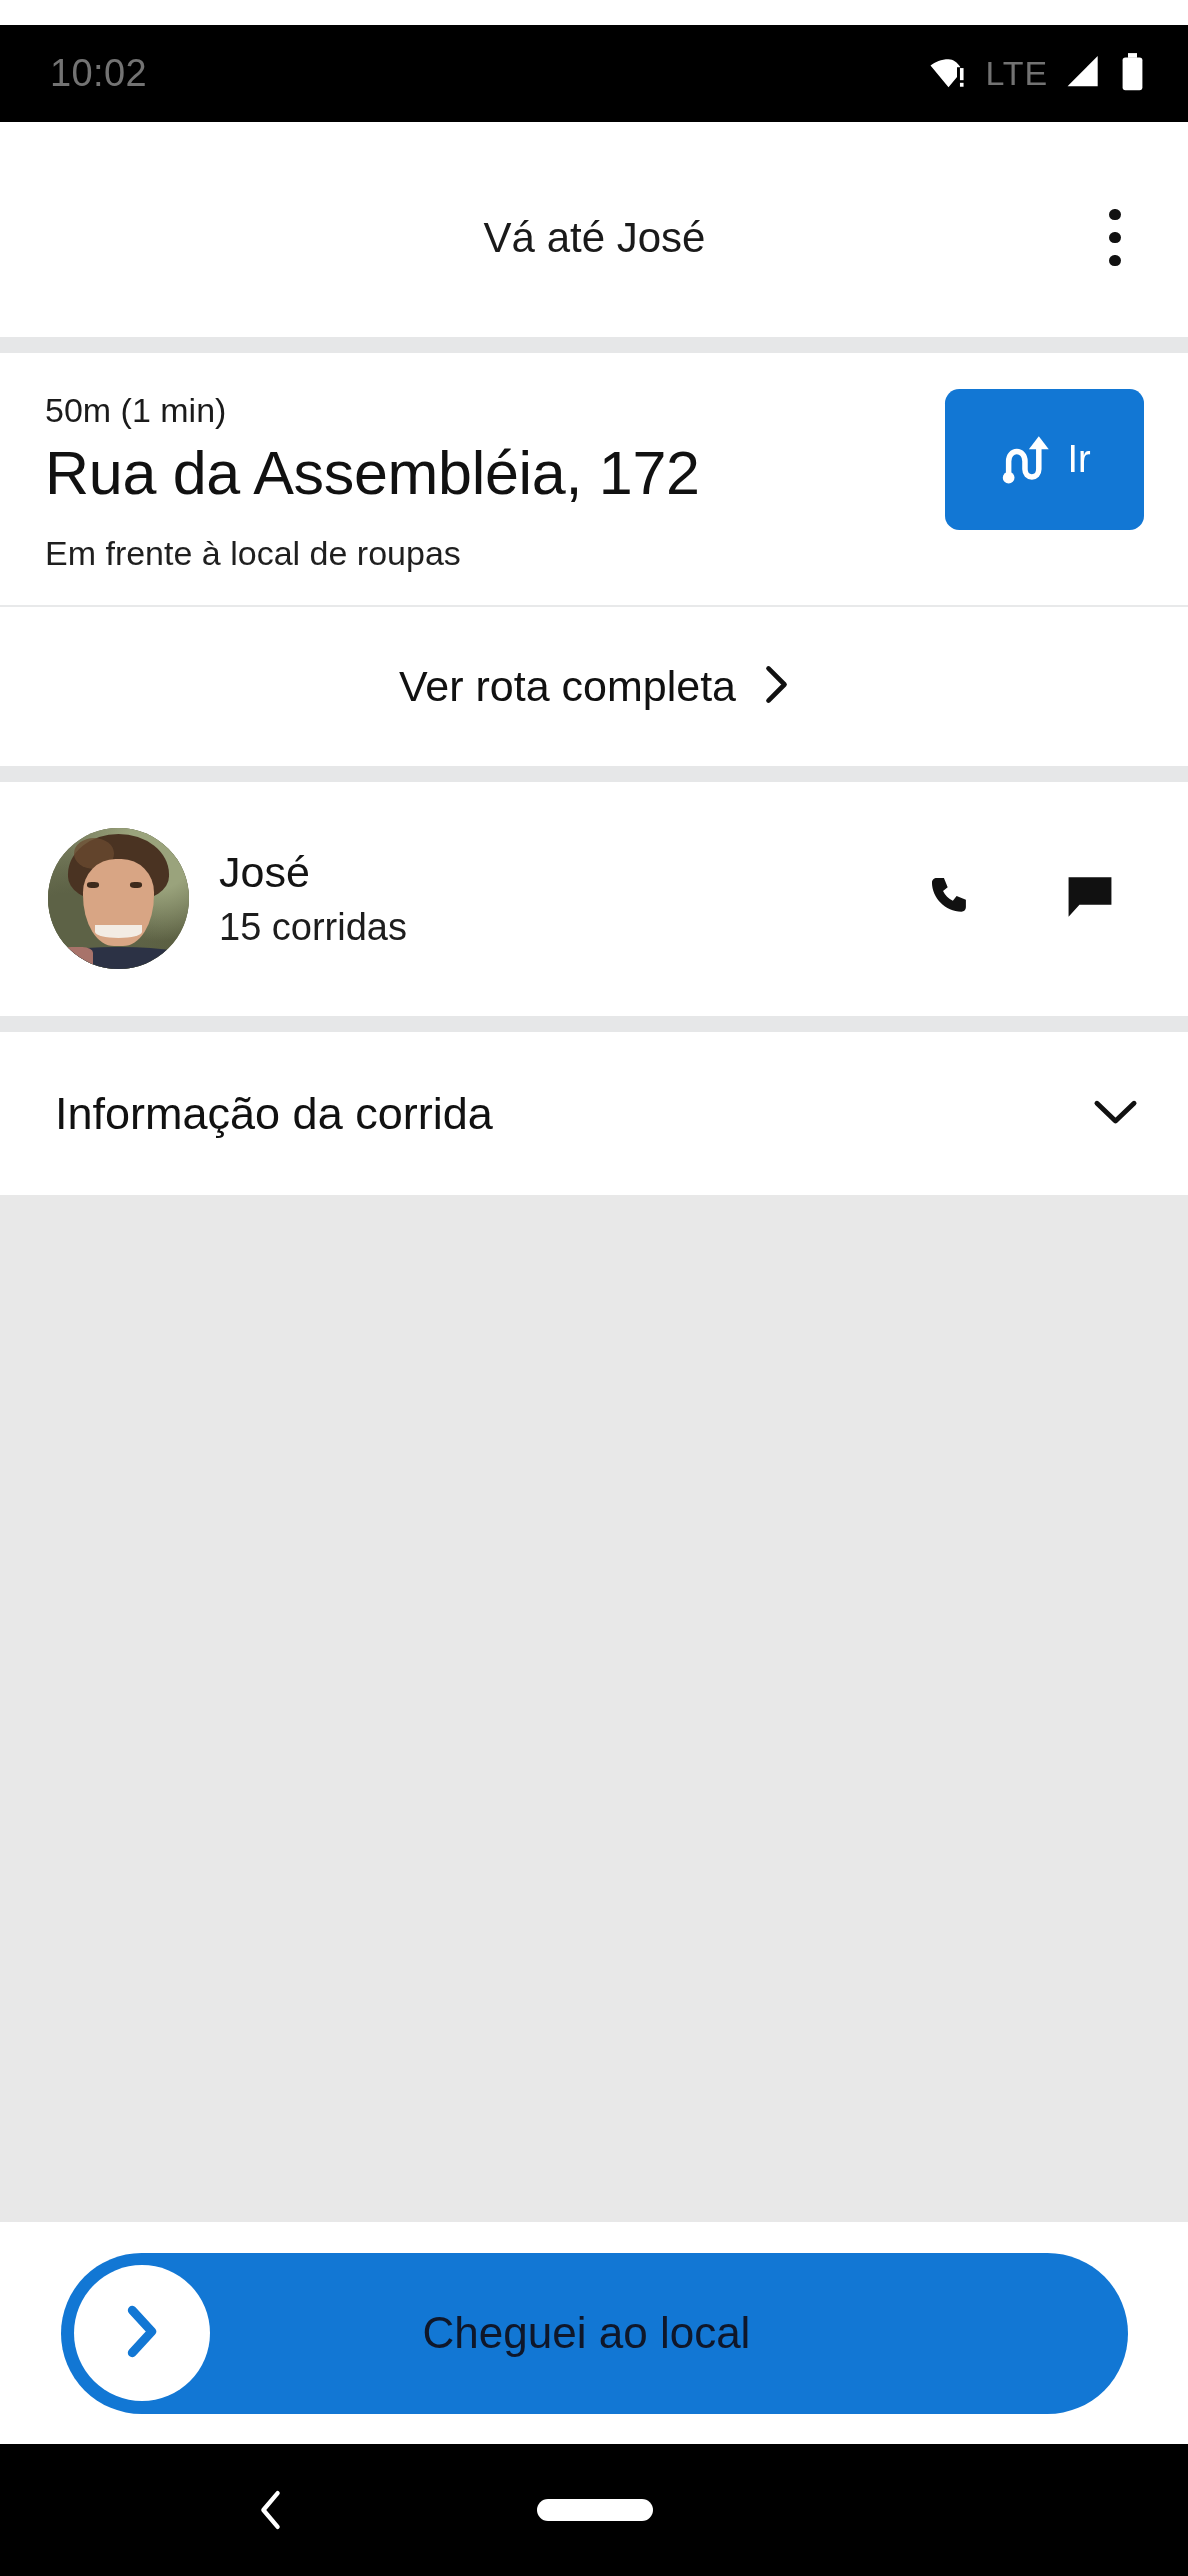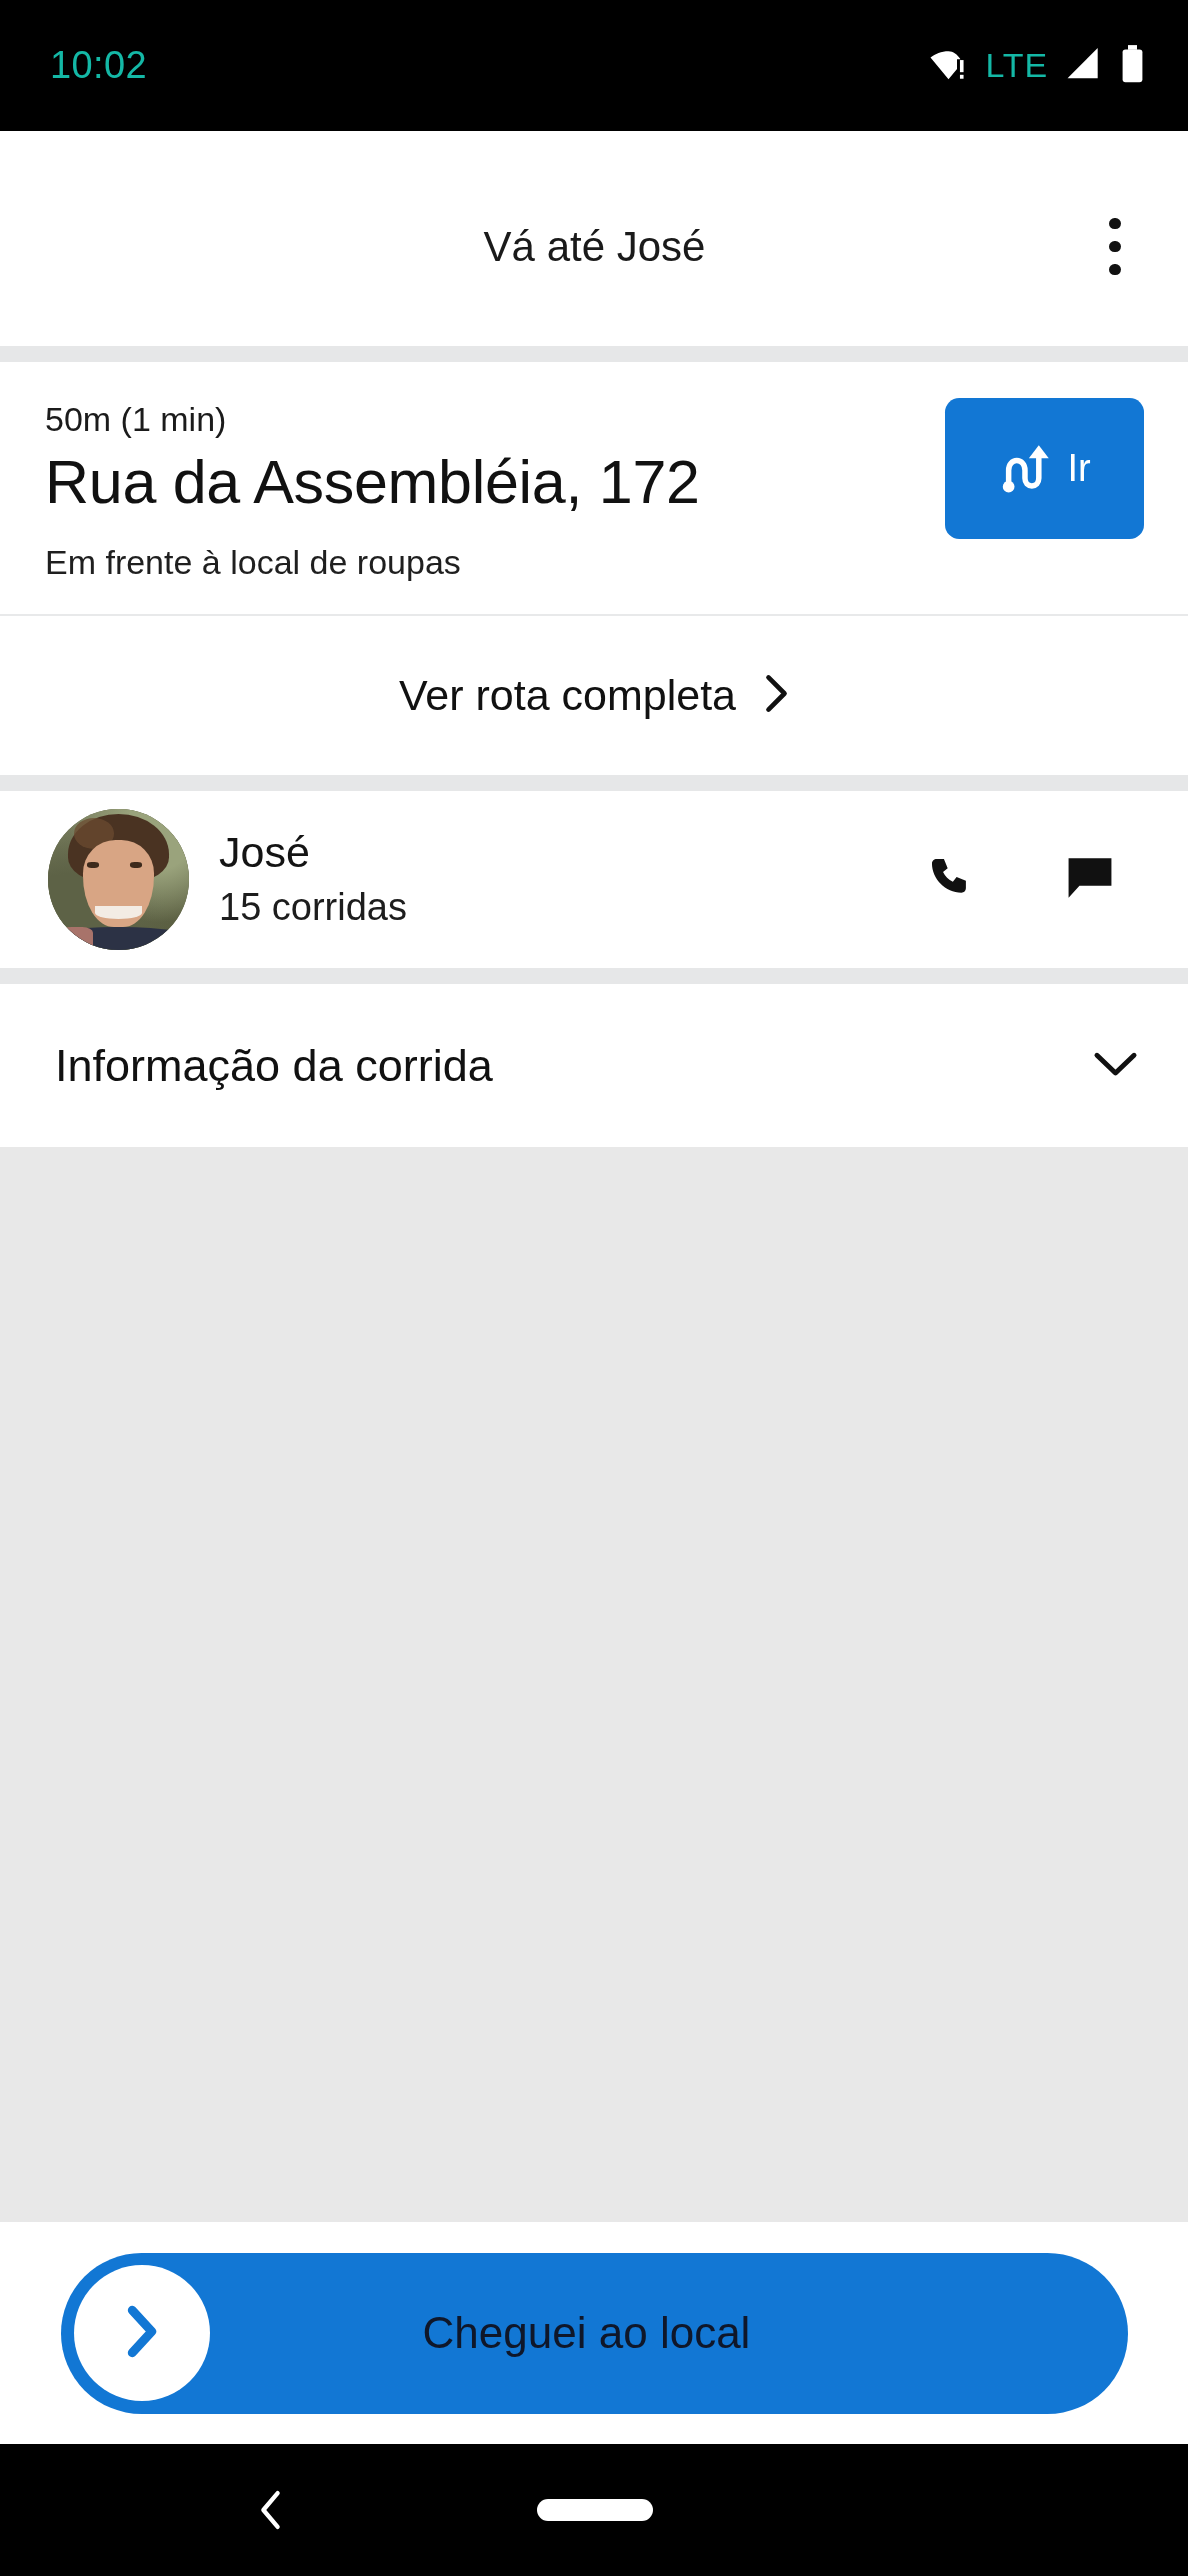--- a/index.html
+++ b/index.html
@@ -6,23 +6,23 @@
   html, body {
     width:1189px; height:2576px;
     background:#000;
     font-family:"Liberation Sans", sans-serif;
     -webkit-font-smoothing:antialiased;
   }
   .phone { width:1189px; height:2576px; display:flex; flex-direction:column; background:#ffffff; }
 
   
   .statusbar {
-    height:131px; background:#000; color:#14b8a6;
+    height:97px; background:#000; color:#737373;
     display:flex; align-items:center; justify-content:space-between;
-    padding:0 43px 0 50px; flex:0 0 auto;
+    padding:0 43px 0 50px; flex:0 0 auto;margin-top:25px;
   }
   .clock { font-size:38px; letter-spacing:0.4px; }
   .sb-icons { display:flex; align-items:center; gap:16px; }
   .lte { font-size:34px; font-weight:500; letter-spacing:0.9px; }
   .ico { display:block; }
 
   
   .header {
     height:199px; background:#fff; flex:0 0 auto;
     display:flex; align-items:center; justify-content:center;
@@ -63,21 +63,21 @@
 
   
   .routerow {
     background:#fff; height:159px; flex:0 0 auto;
     display:flex; align-items:center; justify-content:center; gap:27px; cursor:pointer;
   }
   .routerow .rlabel { font-size:43px; color:#111; font-weight:500; }
 
   
   .riderrow {
-    background:#fff; flex:0 0 auto; height:177px;
+    background:#fff; flex:0 0 auto; height:234px;
     display:flex; align-items:center; padding:0 52px 0 48px; gap:30px;
   }
   .avatar {
     width:141px; height:141px; border-radius:50%; flex:0 0 auto;
     overflow:hidden; position:relative; background:#6d7055;
   }
   .avatar .bg { position:absolute; inset:0;
     background:
       radial-gradient(circle at 78% 18%, #9aa37c 0 22%, rgba(154,163,124,0) 55%),
       radial-gradient(circle at 14% 82%, #5d6246 0 30%, rgba(93,98,70,0) 60%),

